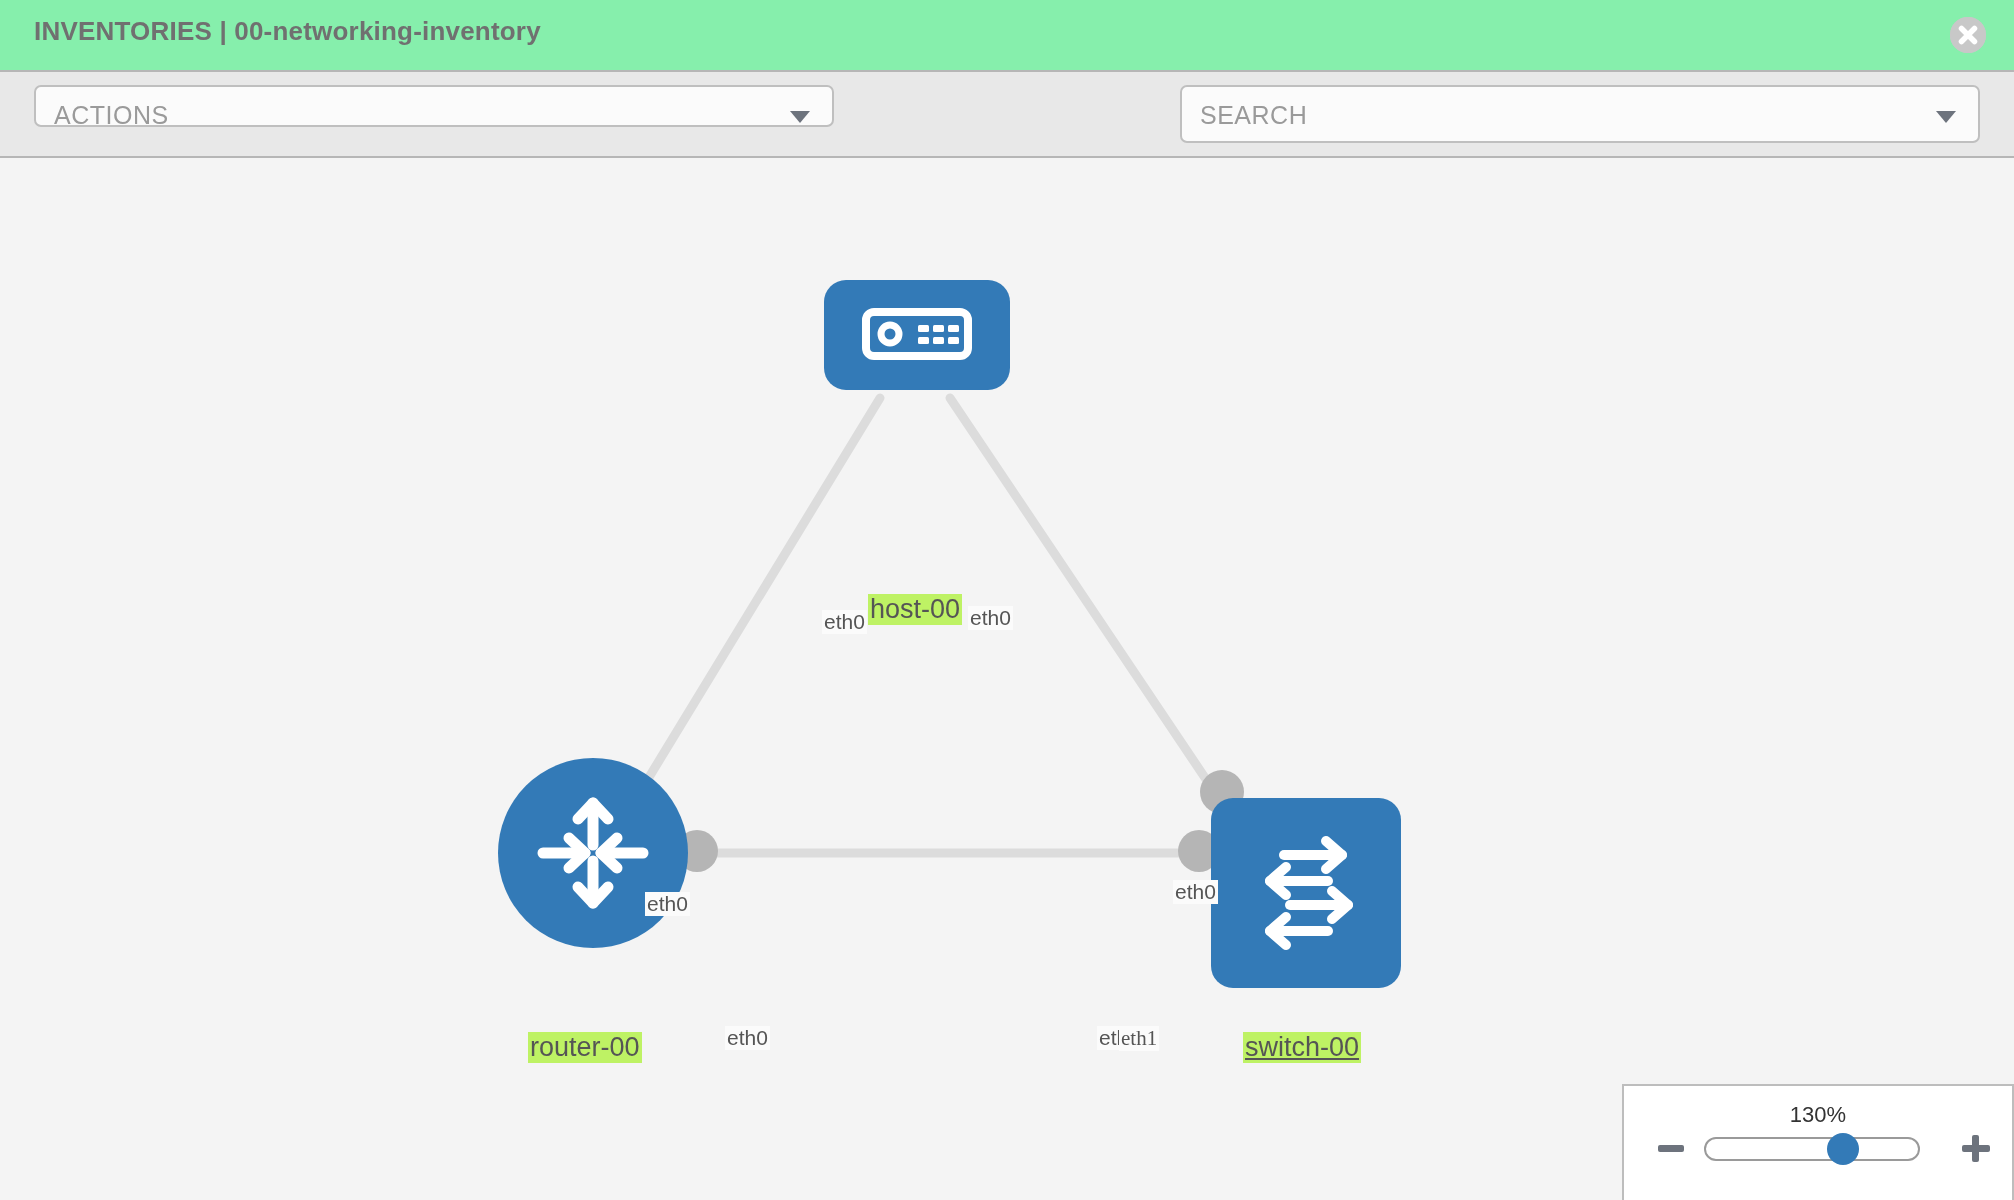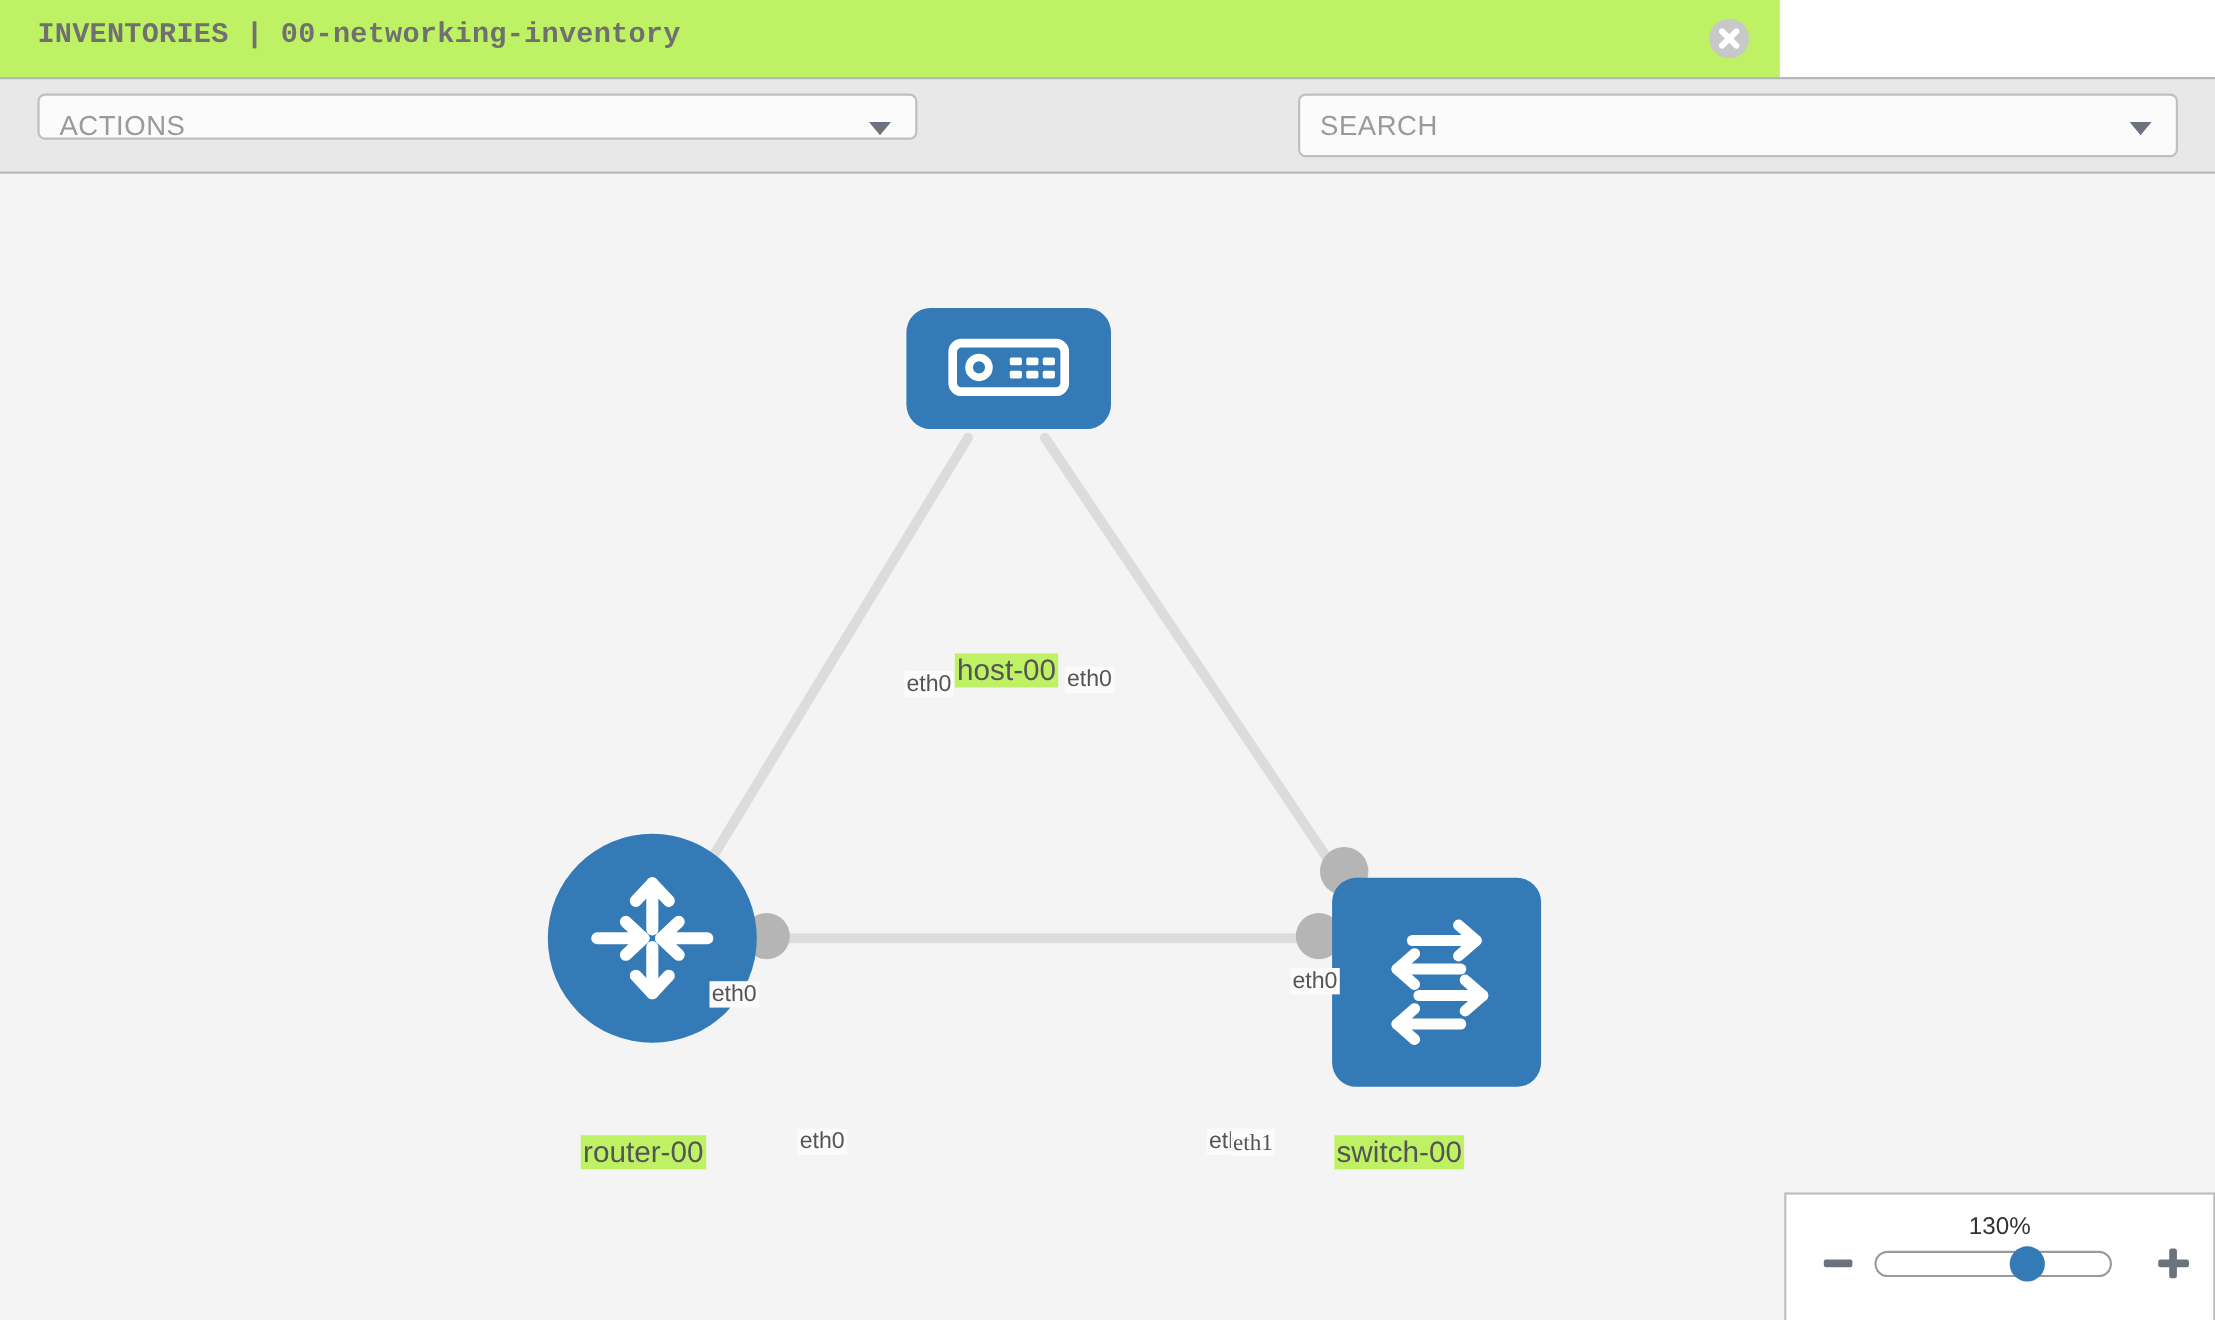--- a/index.html
+++ b/index.html
@@ -12,25 +12,24 @@
     height: 1200px;
     overflow: hidden;
     font-family: "Liberation Sans", sans-serif;
     position: relative;
   }
 
   
   .header {
     position: absolute;
     left: 0; top: 0;
-    width: 1618px;
+    width: 2014px;
     height: 70px;
-    background: #bef264;
-    box-sizing: border-box;
-    font-family: Liberation Mono, monospace;
+    background: #86efac;
+    box-sizing: border-box;
   }
   .header-title {
     position: absolute;
     left: 34px;
     top: 16px;
     font-size: 26px;
     font-weight: bold;
     color: #707070;
     letter-spacing: 0.2px;
     white-space: nowrap;
@@ -343,21 +342,21 @@
           <line x1="48" y1="76" x2="106" y2="76"></line>
           <polyline points="90,62 106,76 90,90"></polyline>
           <line x1="86" y1="102" x2="28" y2="102"></line>
           <polyline points="44,88 28,102 44,116"></polyline>
         </g>
       </svg>
     </div>
     <div class="iface-label" style="left:1173px; top:722px;">eth0</div>
     <div class="iface-label" style="left:1097px; top:868px;">eth0</div>
     <div class="iface-label" style="left:1119px; top:868px;font-family:Liberation Serif, serif;">eth1</div>
-    <div class="node-label" style="left:1213px; top:874px;">switch-00</div>
+    <div class="node-label" style="left:1243px; top:874px;text-decoration:underline;">switch-00</div>
   </div>
 
 </div>
 
 <div class="zoom-panel">
   <div class="zoom-level">130%</div>
   <div class="zoom-minus"></div>
   <div class="zoom-slider">
     <div class="zoom-thumb" style="left: 121px;"></div>
   </div>

